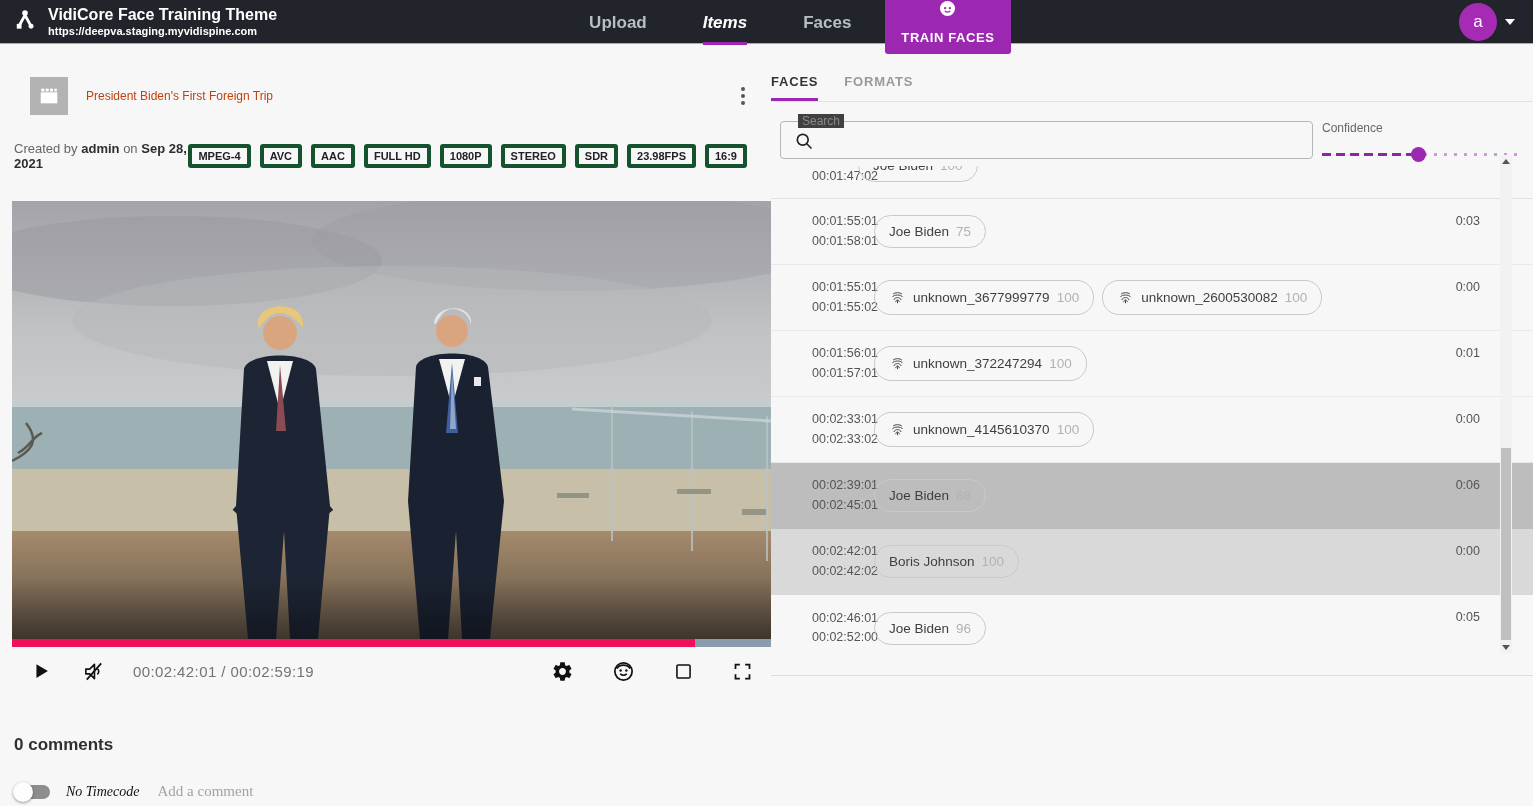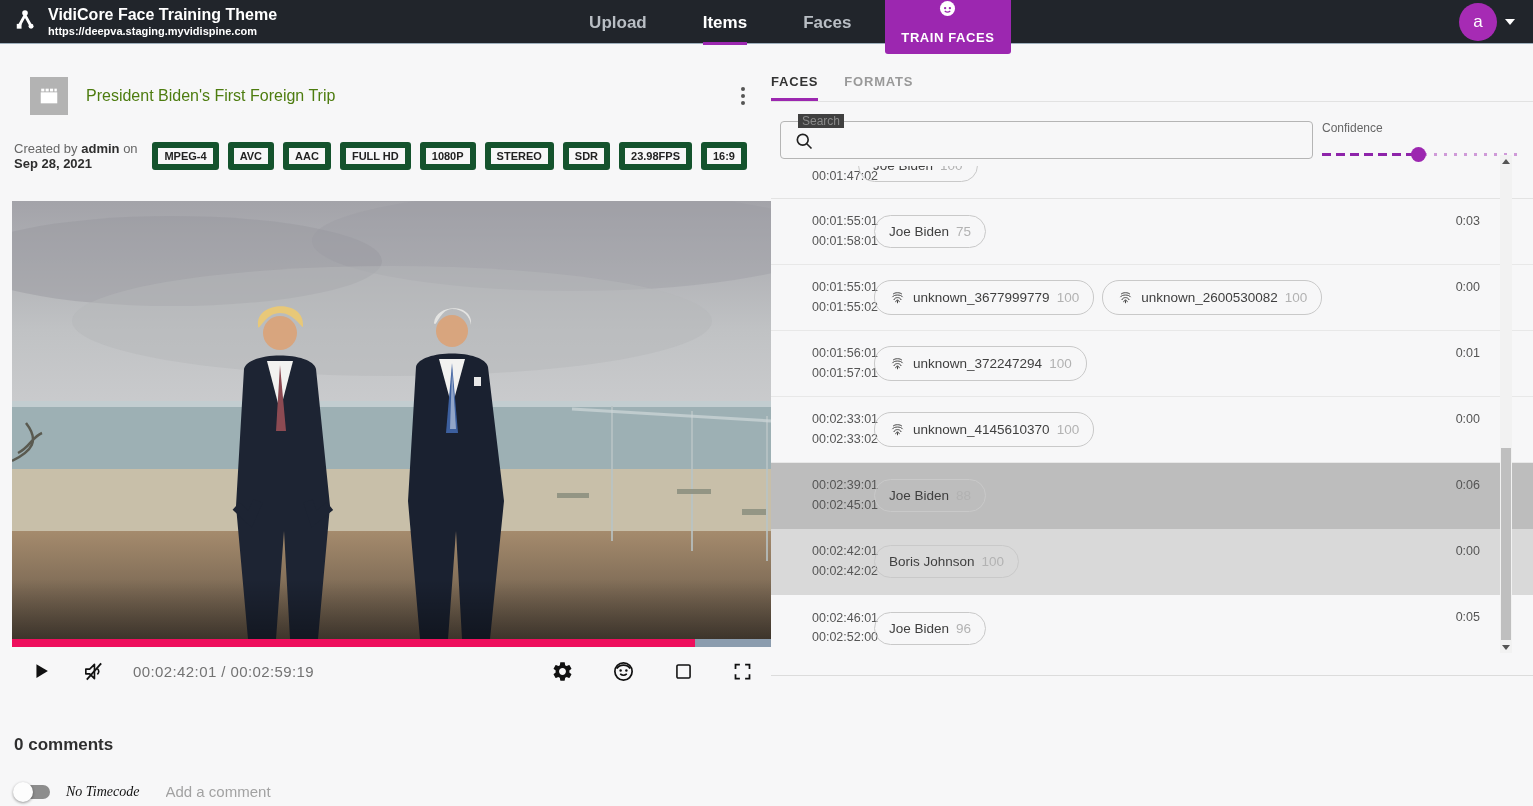--- a/index.html
+++ b/index.html
@@ -17,47 +17,47 @@
   
   .app-header{height:44px;background:var(--header-bg);display:flex;align-items:center;
     border-bottom:1px solid #9fb0bd;}
   .hlogo{margin-left:12px;flex:none;}
   .htitles{margin-left:10px;line-height:1.25;}
   .happ{color:#fff;font-size:16px;font-weight:700;}
   .hurl{color:#fff;font-size:11px;font-weight:700;}
   .hnav{display:flex;align-items:center;gap:44px;margin-left:300px;}
   .nav-item{color:#b9bec4;font-size:17px;font-weight:600;cursor:pointer;padding:14px 0 9px 0;
     border-bottom:3px solid transparent;margin-left:12px;}
-  .nav-item.active{color:#fff;border-bottom-color:var(--accent);}
+  .nav-item.active{color:#fff;border-bottom-color:var(--accent);font-style:italic;}
   .train-btn{margin-left:34px;display:flex;align-items:center;gap:9px;background:var(--accent);
     border:none;color:#fff;font-family:inherit;font-size:13px;font-weight:700;letter-spacing:.6px;
     padding:9px 16px;border-radius:3px;cursor:pointer;flex-direction:column;}
   .avatar-wrap{margin-left:auto;margin-right:18px;display:flex;align-items:center;gap:8px;}
   .avatar{width:38px;height:38px;border-radius:50%;background:#a62bb4;color:#fff;font-size:17px;
     display:flex;align-items:center;justify-content:center;cursor:pointer;}
   .caret{width:0;height:0;border-left:5px solid transparent;border-right:5px solid transparent;
     border-top:6px solid #fff;cursor:pointer;}
 
   
   .main{display:flex;}
   .left{width:771px;flex:none;padding-left:12px;}
   .right{flex:1;position:relative;}
 
   
   .title-row{display:flex;align-items:center;margin-top:33px;}
   .item-icon{width:38px;height:38px;background:#b3b3b3;margin-left:18px;flex:none;
     display:flex;align-items:center;justify-content:center;}
-  .item-title{font-size:16px;font-weight:400;color:#4d7c0f;margin-left:18px;}
+  .item-title{font-size:12px;font-weight:400;color:#c2410c;margin-left:18px;}
   .kebab{margin-left:auto;margin-right:22px;display:flex;flex-direction:column;gap:3px;cursor:pointer;padding:4px;}
   .kebab span{width:4px;height:4px;border-radius:50%;background:#555;}
   .meta-row{display:flex;align-items:center;margin-top:26px;}
   .created{font-size:13px;color:#666;margin-left:2px;}
   .created b{color:#2e2e2e;}
   .badges{margin-left:auto;margin-right:24px;display:flex;gap:9px;}
-  .badge{border:6px solid #14532d;border-radius:3px;font-size:11px;font-weight:700;color:#222;
+  .badge{border:4px solid #14532d;border-radius:3px;font-size:11px;font-weight:700;color:#222;
     padding:2px 6px;white-space:nowrap;}
 
   .video{width:759px;height:438px;margin-top:30px;position:relative;overflow:hidden;background:#b7b9bb;}
   .video svg{display:block;}
 
   .progress{width:759px;height:8px;display:flex;cursor:pointer;}
   .progress .fill{background:var(--progress);height:100%;}
   .progress .rest{background:var(--progress-rest);height:100%;flex:1;}
 
   .controls{width:759px;height:48px;display:flex;align-items:center;}
@@ -70,21 +70,21 @@
   .ctl-last{margin-right:18px;}
 
   .comments{margin-top:40px;}
   .ccount{font-size:17px;font-weight:600;color:#2f2f2f;margin-left:2px;}
   .crow{display:flex;align-items:center;margin-top:28px;margin-left:2px;margin-right:0;
     border-bottom:1px solid #8a8a8a;padding-bottom:14px;width:757px;}
   .toggle{position:relative;width:34px;height:14px;background:#8d8d8d;border-radius:7px;cursor:pointer;flex:none;margin-left:2px;}
   .toggle .thumb{position:absolute;left:-3px;top:-3px;width:20px;height:20px;border-radius:50%;
     background:#fdfdfd;box-shadow:0 1px 3px rgba(0,0,0,.4);}
   .tlabel{margin-left:16px;font-family:"Liberation Serif",serif;font-style:italic;font-size:14px;color:#111;}
-  .cinput{flex:1;margin-left:26px;border:none;outline:none;background:transparent;font-family:Liberation Sans, sans-serif;
+  .cinput{flex:1;margin-left:18px;border:none;outline:none;background:transparent;font-family:Liberation Serif, serif;
     font-size:15px;color:#a16207;}
   .cinput::placeholder{color:#a2a2a2;}
 
   
   .tabs-wrap{border-bottom:1px solid #e2e2e2;margin-top:30px;}
   .tabs{display:flex;gap:26px;}
   .tab{font-size:13px;letter-spacing:.8px;font-weight:600;cursor:pointer;padding-bottom:9px;
     border-bottom:3px solid transparent;color:#999;}
   .tab.active{color:#333;border-bottom-color:var(--accent);}
 

